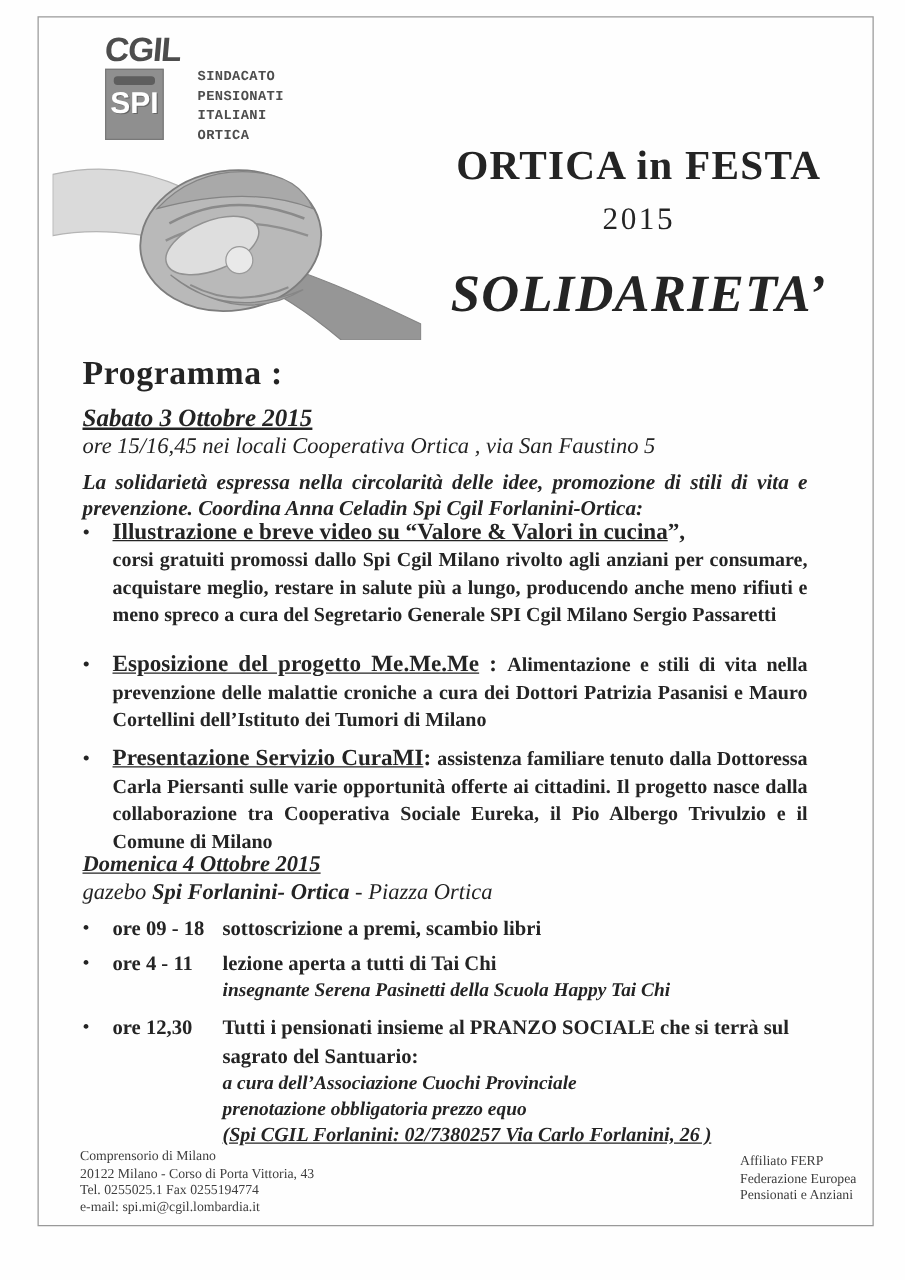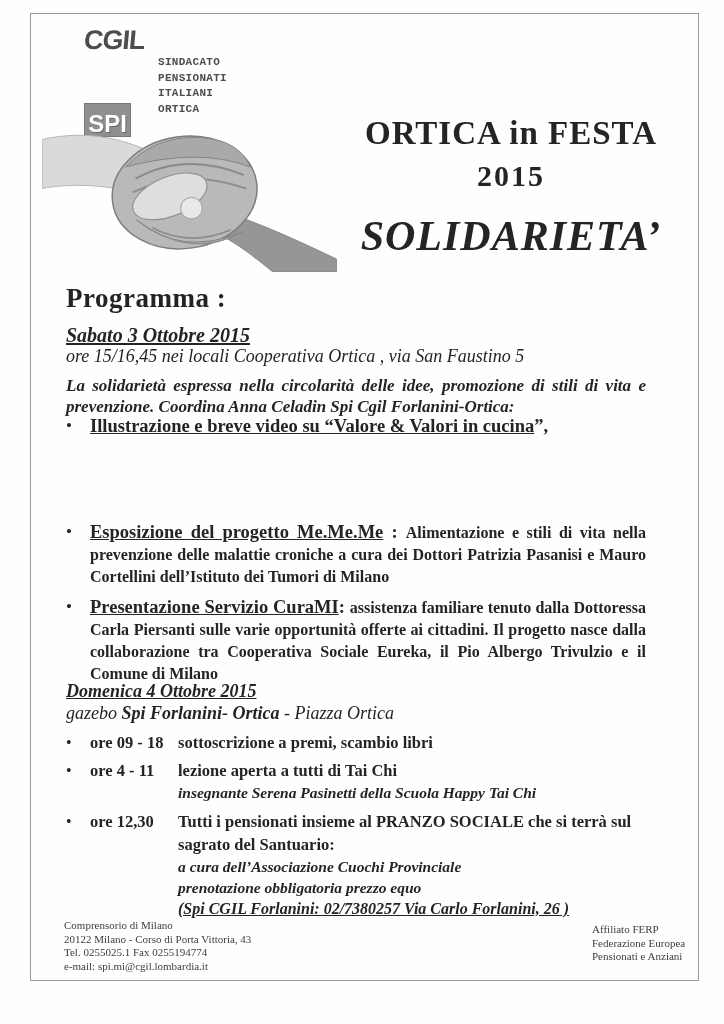--- a/index.html
+++ b/index.html
@@ -13,40 +13,40 @@
   }
   
   .logo-block{position:absolute;left:84px;top:28px;}
   .cgil-text{
     font-family:"Liberation Sans","DejaVu Sans",sans-serif;font-weight:bold;
     font-size:27px;color:#4d4d4d;letter-spacing:-1px;transform:skewX(-5deg);
     line-height:24px;
   }
   .logo-row{display:flex;align-items:flex-start;margin-top:3px;}
   .spi-box{
-    width:47px;height:34px;background:#8f8f8f;border:1px solid #787878;
-    display:flex;flex-direction:column;align-items:center;box-sizing:border-box;margin-top:48px;
+    width:47px;height:57px;background:#8f8f8f;border:1px solid #787878;
+    display:flex;flex-direction:column;align-items:center;box-sizing:border-box;
   }
   .spi-bar{width:33px;height:7px;background:#5e5e5e;border-radius:3px;margin-top:5px;}
   .spi-text{
     font-family:"Liberation Sans","DejaVu Sans",sans-serif;font-weight:bold;
     font-size:24px;color:#ffffff;line-height:30px;letter-spacing:0;
     text-shadow:1px 1px 0 #666;
   }
   .org-lines{
     margin-left:27px;margin-top:0px;
     font-family:Liberation Mono, monospace;font-weight:bold;
     font-size:11px;color:#4d4d4d;line-height:15.5px;letter-spacing:.3px;
   }
   
   .hero{position:absolute;left:42px;top:110px;width:295px;height:162px;}
   
   .title-block{position:absolute;left:335px;top:112px;width:352px;text-align:center;}
   .title-l1{font-size:33px;font-weight:bold;letter-spacing:1px;line-height:42px;}
-  .title-l2{font-size:30px;font-weight:bold;letter-spacing:2px;line-height:44px;}
+  .title-l2{font-size:25px;font-weight:normal;letter-spacing:2px;line-height:44px;}
   .title-l3{font-size:42px;font-weight:bold;font-style:italic;letter-spacing:1px;margin-top:14px;}
   
   .abs{position:absolute;left:66px;width:580px;}
   .programma{top:283px;font-size:27px;font-weight:bold;letter-spacing:.5px;}
   .sat-date{top:324px;font-size:20px;font-weight:bold;font-style:italic;text-decoration:underline;}
   .sat-venue{top:346px;font-size:18px;font-style:italic;}
   .sat-intro{top:375px;font-size:17px;font-weight:bold;font-style:italic;line-height:21px;text-align:justify;}
   .bullet{display:flex;}
   .bullet .dot{width:24px;font-size:17px;line-height:22px;}
   .bullet .btxt{flex:1;font-size:16px;font-weight:bold;line-height:22px;text-align:justify;}
@@ -123,20 +123,21 @@
   <div class="abs programma">Programma :</div>
 
   <div class="abs sat-date">Sabato 3 Ottobre 2015</div>
   <div class="abs sat-venue">ore 15/16,45 nei locali Cooperativa Ortica , via San Faustino 5</div>
   <div class="abs sat-intro">La solidarietà espressa nella circolarità delle idee, promozione di stili di vita e prevenzione. Coordina Anna Celadin Spi Cgil Forlanini-Ortica:</div>
 
   <div class="abs bullet bullet1">
     <div class="dot">•</div>
     <div class="btxt">
       <div><span class="b-title">Illustrazione e breve video su “Valore &amp; Valori in cucina</span><span class="b-suffix">”,</span></div>
+      <div>corsi gratuiti promossi dallo Spi Cgil Milano rivolto agli anziani per consumare, acquistare meglio, restare in salute più a lungo, producendo anche meno rifiuti e meno spreco a cura del Segretario Generale SPI Cgil Milano Sergio Passaretti</div>
     </div>
   </div>
 
   <div class="abs bullet bullet2">
     <div class="dot">•</div>
     <div class="btxt"><span class="b-title">Esposizione del progetto Me.Me.Me</span><span class="b-suffix"> : </span><span>Alimentazione e stili di vita nella prevenzione delle malattie croniche a cura dei Dottori Patrizia Pasanisi e Mauro Cortellini dell’Istituto dei Tumori di Milano</span></div>
   </div>
 
   <div class="abs bullet bullet3">
     <div class="dot">•</div>

